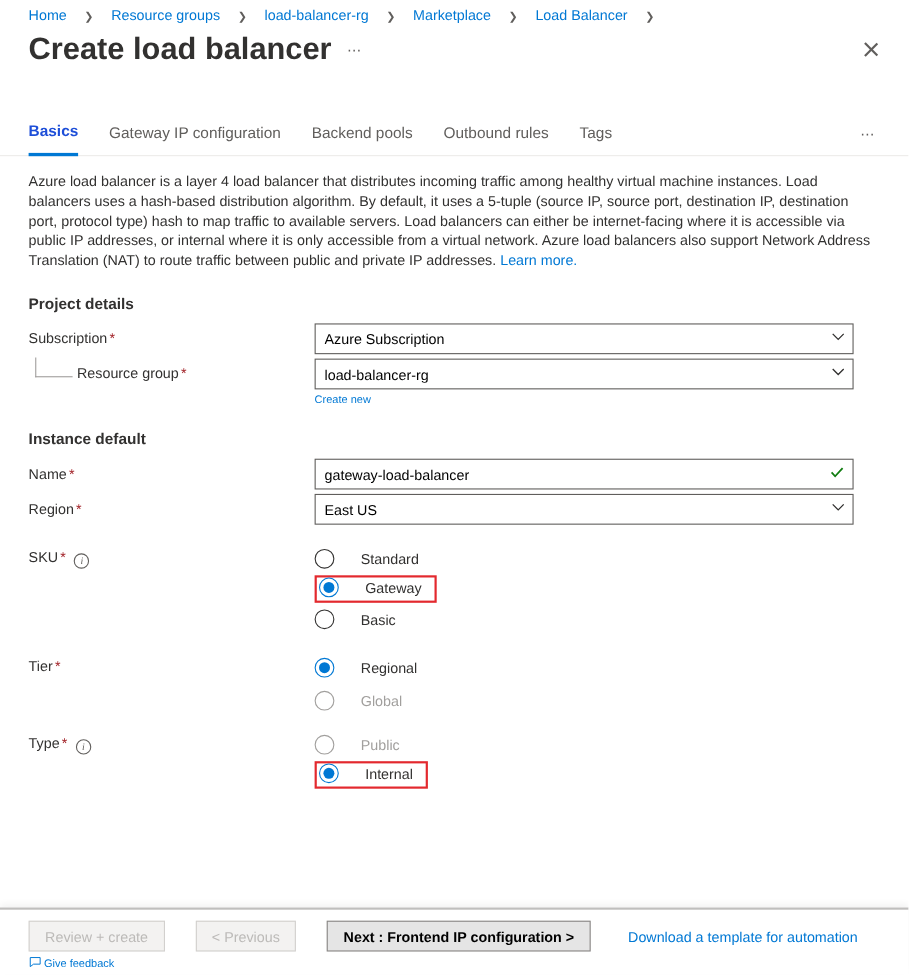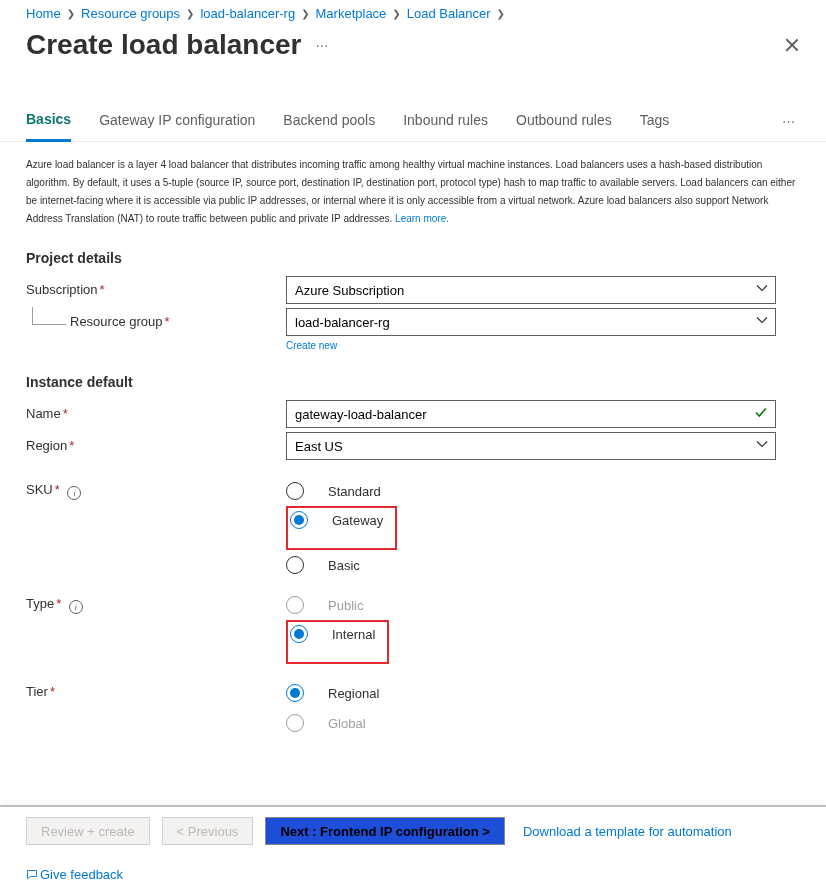--- a/index.html
+++ b/index.html
@@ -12,22 +12,22 @@
     width: 826px;
     height: 886px;
     position: relative;
     overflow: hidden;
   }
   a { color: #0078d4; text-decoration: none; cursor: pointer; }
 
   
   .breadcrumb {
     display: flex;
-    align-items: center;
-    gap: 6px;
+    align-items: flex-end;
+    gap: 16px;
     padding: 6px 26px 0 26px;
     font-size: 13px;
     color: #605e5c;
   }
   .breadcrumb .sep { color: #605e5c; font-size: 10px; }
   .breadcrumb .crumb { color: #0078d4; cursor: pointer; }
 
   
   .header {
     display: flex;
@@ -67,39 +67,39 @@
     border-bottom: 1px solid #edebe9;
     position: relative;
   }
   .tab {
     padding: 10px 0 12px 0;
     color: #605e5c;
     cursor: pointer;
     font-size: 14px;
   }
   .tab.active {
-    color: #0f766e;
+    color: #1d4ed8;
     font-weight: 600;
     border-bottom: 3px solid #0078d4;
     margin-bottom: -1px;
   }
   .tabs .more {
     margin-left: auto;
     padding-right: 4px;
     color: #605e5c;
     letter-spacing: 1px;
     cursor: pointer;
   }
 
   
   .content {
     padding: 14px 26px 0 26px;
   }
   .intro {
-    font-size: 10px;
+    font-size: 13px;
     line-height: 18px;
     color: #323130;
   }
 
   .section-title {
     font-weight: 600;
     font-size: 14px;
     margin: 22px 0 10px 0;
   }
 
@@ -206,62 +206,62 @@
     background: #0078d4;
     border-radius: 50%;
   }
   .radio.checked { border-color: #0078d4; }
   .radio-item.disabled .radio { border-color: #a19f9d; }
   .radio-item.disabled { color: #a19f9d; cursor: default; }
 
   .highlight-box {
     border: 2px solid #e3292e;
     display: inline-flex;
-    align-items: flex-start;
+    align-items: flex-end;
     padding: 0 12px 0 2px;
-    height: 44px;
+    height: 25px;
   }
 
   
   .footer {
     position: absolute;
     left: 0; bottom: 0;
     width: 100%;
     background: #fff;
     border-top: 2px solid #bfbebd;
     box-shadow: 0 -3px 6px rgba(0,0,0,0.05);
     padding: 10px 26px 4px 26px;
   }
   .footer-row {
     display: flex;
     align-items: center;
-    gap: 12px;
+    gap: 28px;
   }
   .btn {
     height: 28px;
     padding: 0 14px;
     font-size: 13px;
     font-family: inherit;
     border: 1px solid #8a8886;
-    background: #1d4ed8;
+    background: #e5e5e5;
     cursor: pointer;
   }
   .btn:disabled {
     background: #f3f2f1;
     color: #bcbab8;
     border-color: #d2d0ce;
     cursor: default;
   }
   .btn.primary-outline {
     font-weight: 600;
   }
   .footer .dl-link { margin-left: 6px; }
   .feedback {
-    margin-top: 22px;
-    font-size: 13px;
+    margin-top: 4px;
+    font-size: 10px;
   }
   .feedback svg { vertical-align: -2px; margin-right: 2px; }
 </style>
 </head>
 <body>
 
 <div class="breadcrumb">
   <span class="crumb">Home</span>
   <span class="sep">❯</span>
   <span class="crumb">Resource groups</span>
@@ -277,21 +277,20 @@
 <div class="header">
   <h1>Create load balancer</h1>
   <span class="ellipsis">⋯</span>
   <div class="close"></div>
 </div>
 
 <div class="tabs">
   <div class="tab active">Basics</div>
   <div class="tab">Gateway IP configuration</div>
   <div class="tab">Backend pools</div>
-  <div class="tab">Inbound rules</div>
   <div class="tab">Outbound rules</div>
   <div class="tab">Tags</div>
   <div class="more">⋯</div>
 </div>
 
 <div class="content">
   <div class="intro">
     <span>Azure load balancer is a layer 4 load balancer that distributes incoming traffic among healthy virtual machine instances. Load balancers uses a hash-based distribution algorithm. By default, it uses a 5-tuple (source IP, source port, destination IP, destination port, protocol type) hash to map traffic to available servers. Load balancers can either be internet-facing where it is accessible via public IP addresses, or internal where it is only accessible from a virtual network. Azure load balancers also support Network Address Translation (NAT) to route traffic between public and private IP addresses.  </span>
     <a>Learn more.</a>
   </div>
@@ -391,51 +390,51 @@
           <span>Gateway</span>
         </div>
       </div>
       <div class="radio-item">
         <span class="radio"></span>
         <span>Basic</span>
       </div>
     </div>
   </div>
 
+  <div class="field-row" style="margin-top:14px;">
+    <div class="label-col">
+      <span>Tier</span><span class="req">*</span>
+    </div>
+    <div class="input-col radio-group">
+      <div class="radio-item">
+        <span class="radio checked"></span>
+        <span>Regional</span>
+      </div>
+      <div class="radio-item disabled">
+        <span class="radio"></span>
+        <span>Global</span>
+      </div>
+    </div>
+  </div>
+
   <div class="field-row" style="margin-top:10px;">
     <div class="label-col">
       <span>Type</span><span class="req">*</span>
       <span class="info-icon">i</span>
     </div>
     <div class="input-col radio-group">
       <div class="radio-item disabled">
         <span class="radio"></span>
         <span>Public</span>
       </div>
       <div class="highlight-box">
         <div class="radio-item" style="height:24px;">
           <span class="radio checked"></span>
           <span>Internal</span>
         </div>
-      </div>
-    </div>
-  </div>
-
-  <div class="field-row" style="margin-top:14px;">
-    <div class="label-col">
-      <span>Tier</span><span class="req">*</span>
-    </div>
-    <div class="input-col radio-group">
-      <div class="radio-item">
-        <span class="radio checked"></span>
-        <span>Regional</span>
-      </div>
-      <div class="radio-item disabled">
-        <span class="radio"></span>
-        <span>Global</span>
       </div>
     </div>
   </div>
 
 </div>
 
 <div class="footer">
   <div class="footer-row">
     <button class="btn" disabled="">Review + create</button>
     <button class="btn" disabled="">&lt;  Previous</button>

